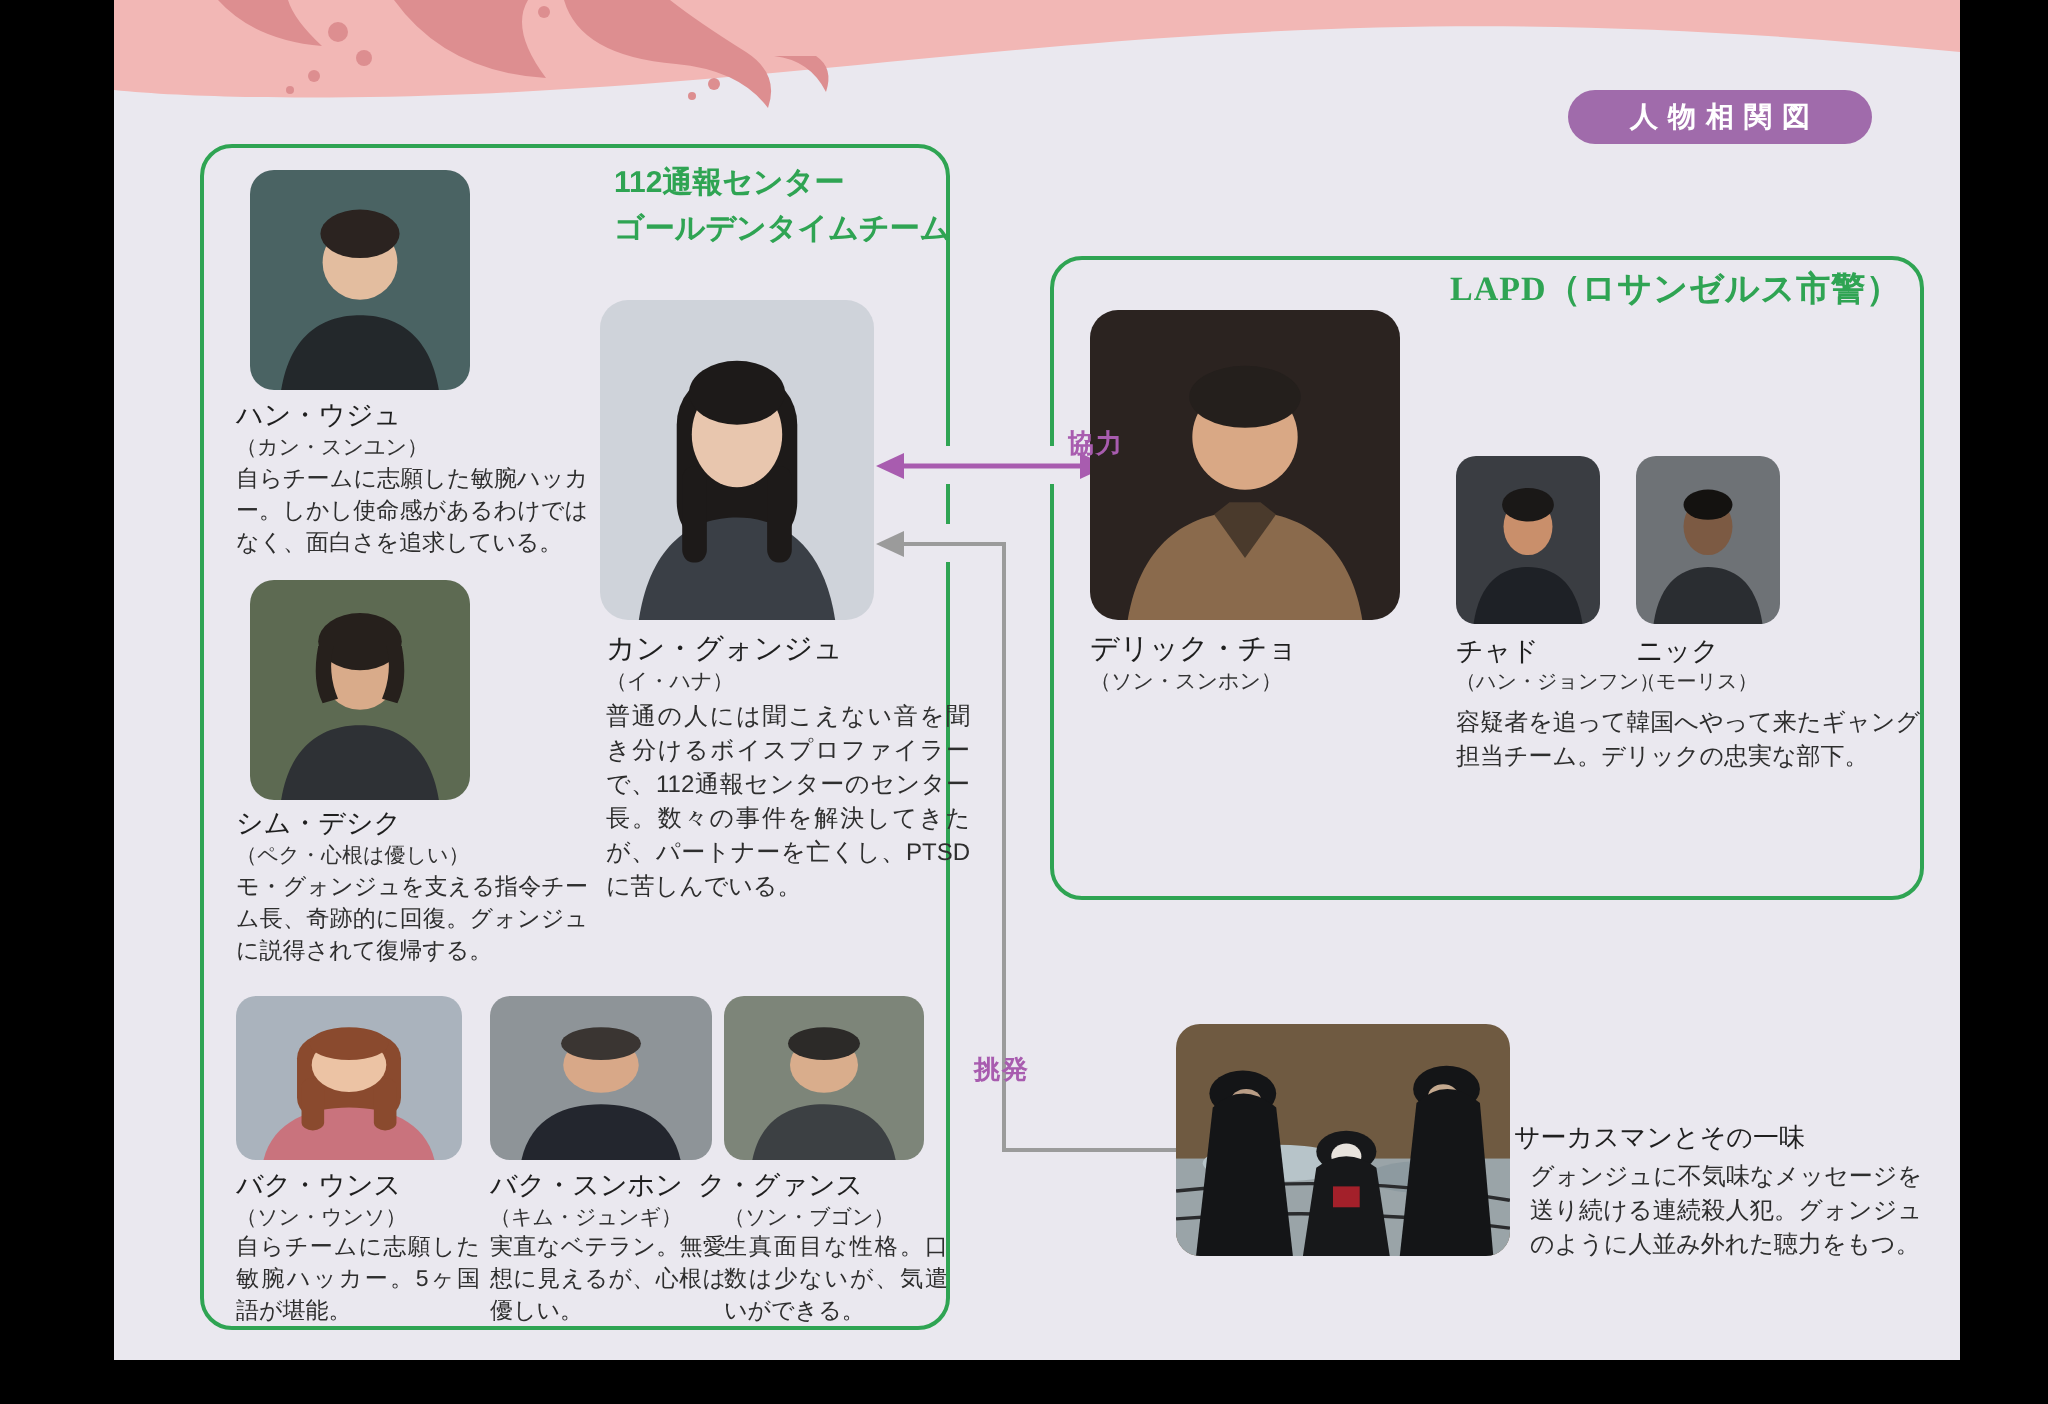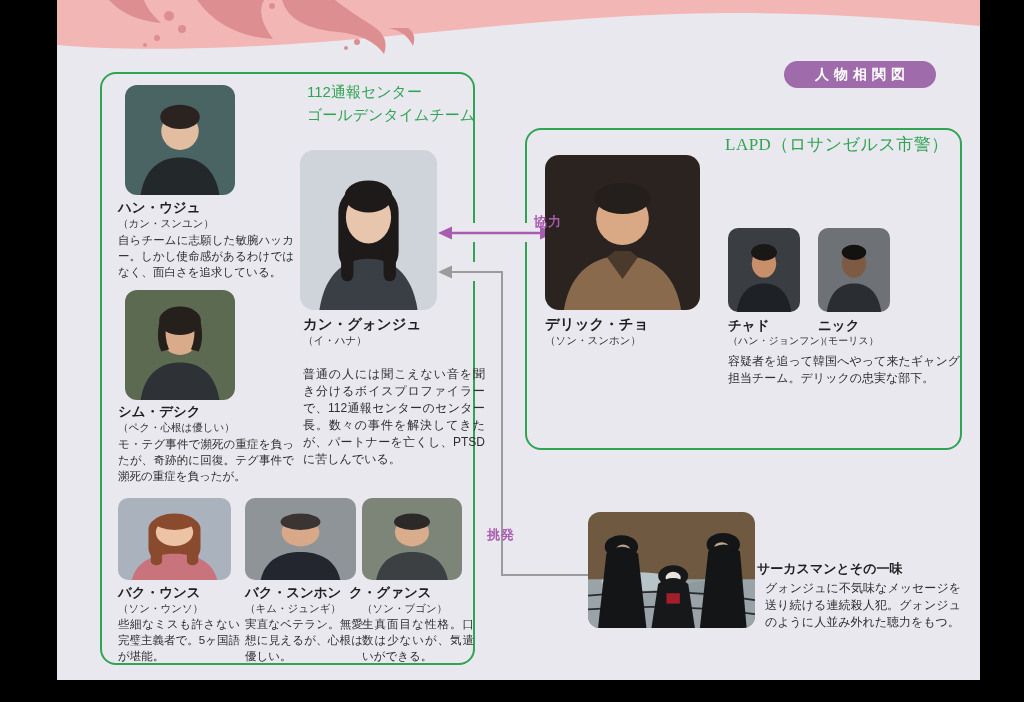--- a/index.html
+++ b/index.html
@@ -7,31 +7,31 @@
     --badge-purple:#a06bab; --group-green:#2fa453; --arrow-purple:#a85caf;
     --line-gray:#9b9b9b; --text-dark:#2e2e2e;
   }
   *{box-sizing:border-box;margin:0;padding:0}
   body{background:#000;font-family:"Liberation Sans","DejaVu Sans",sans-serif;}
   .stage{position:relative;width:1024px;height:702px;background:#000;overflow:hidden}
   .page{position:absolute;left:57px;top:0;width:923px;height:680px;background:var(--page-bg);overflow:hidden}
   .deco{position:absolute;left:0;top:0;z-index:1}
   .badge{position:absolute;left:727px;top:45px;width:152px;height:27px;z-index:4;
     background:var(--badge-purple);border-radius:14px;color:#fff;font-size:14px;font-weight:bold;
-    letter-spacing:5px;display:flex;align-items:center;justify-content:center;padding-left:5px;margin-top:16px;}
+    letter-spacing:5px;display:flex;align-items:center;justify-content:center;padding-left:5px;}
   .gbox{position:absolute;border:2px solid var(--group-green);border-radius:16px;z-index:2;background:transparent}
   .box112{left:43px;top:72px;width:375px;height:593px}
   .boxlapd{left:468px;top:128px;width:437px;height:322px}
-  .gtitle{position:absolute;z-index:4;color:var(--group-green);font-weight:normal}
+  .gtitle{position:absolute;z-index:4;color:var(--group-green);font-weight:bold}
   .title112{left:250px;top:80px;font-size:15px;line-height:1.55}
   .titlelapd{left:668px;top:133px;font-size:17px;font-family:"Liberation Serif","DejaVu Serif",serif;letter-spacing:.5px}
   .photo{position:absolute;border-radius:12px;overflow:hidden;z-index:3}
   .photo svg{display:block;width:100%;height:100%}
   .rad14{border-radius:14px}
-  .name{position:absolute;z-index:4;font-weight:bold;font-size:13.5px;color:#1f1f1f;white-space:nowrap}
+  .name{position:absolute;z-index:4;font-weight:normal;font-size:13.5px;color:#1f1f1f;white-space:nowrap}
   .actor{position:absolute;z-index:4;font-size:10.5px;color:#333;white-space:nowrap}
   .desc{position:absolute;z-index:4;font-size:11.5px;line-height:1.38;color:var(--text-dark);text-align:justify}
   .desc.big{font-size:12px;line-height:1.42}
   .rel-label{position:absolute;z-index:5;color:var(--arrow-purple);font-weight:bold;font-size:13px;letter-spacing:1px}
   .overlay{position:absolute;left:0;top:0;z-index:3;pointer-events:none}
 </style>
 </head>
 <body>
 
 <div class="stage">
@@ -104,51 +104,51 @@
           <rect width="100" height="100" fill="#5d6a52"></rect>
           <path d="M14,101 C18,74 34,66 50,66 C66,66 82,74 86,101 Z" fill="#2e3135"></path>
           <circle cx="50" cy="42" r="17" fill="#d9ab8a"></circle>
           <ellipse cx="50" cy="28" rx="19" ry="13" fill="#26201c"></ellipse>
           <path d="M31,30 q-3,16 2,26 l7,-2 q-5,-12 -2,-24 z" fill="#26201c"></path>
           <path d="M69,30 q3,16 -2,26 l-7,-2 q5,-12 2,-24 z" fill="#26201c"></path>
         </svg>
     </div>
     <div class="name" style="left:61px;top:403px">シム・デシク</div>
     <div class="actor" style="left:61px;top:421px">（ペク・心根は優しい）</div>
-    <div class="desc" style="left:61px;top:437px;width:176px">モ・テグ事件で瀕死の重症を負ったが、奇跡的に回復。テグ事件で瀕死の重症を負ったが。</div>
+    <div class="desc" style="left:61px;top:437px;width:176px">モ・グォンジュを支える指令チーム長、奇跡的に回復。グォンジュに説得されて復帰する。</div>
 
     <div class="photo rad14" style="left:243px;top:150px;width:137px;height:160px">
       <svg viewBox="0 0 100 100" preserveAspectRatio="none">
           <rect width="100" height="100" fill="#cfd3da"></rect>
           <rect x="28" y="24" width="44" height="54" rx="15" fill="#1d1a19"></rect>
           <path d="M14,101 C18,76 34,68 50,68 C66,68 82,76 86,101 Z" fill="#3a3f46"></path>
           <rect x="30" y="52" width="9" height="30" rx="4" fill="#1d1a19"></rect>
           <rect x="61" y="52" width="9" height="30" rx="4" fill="#1d1a19"></rect>
           <circle cx="50" cy="42" r="16.5" fill="#e8c6ae"></circle>
           <ellipse cx="50" cy="29" rx="17.5" ry="10" fill="#1d1a19"></ellipse>
         </svg>
     </div>
     <div class="name" style="left:246px;top:315px;font-size:14.5px">カン・グォンジュ</div>
     <div class="actor" style="left:246px;top:334px">（イ・ハナ）</div>
-    <div class="desc big" style="left:246px;top:366px;width:182px">普通の人には聞こえない音を聞き分けるボイスプロファイラーで、112通報センターのセンター長。数々の事件を解決してきたが、パートナーを亡くし、PTSDに苦しんでいる。</div>
+    <div class="desc big" style="left:246px;top:350px;width:182px">普通の人には聞こえない音を聞き分けるボイスプロファイラーで、112通報センターのセンター長。数々の事件を解決してきたが、パートナーを亡くし、PTSDに苦しんでいる。</div>
 
     <div class="photo" style="left:61px;top:498px;width:113px;height:82px;border-radius:10px">
       <svg viewBox="0 0 100 100" preserveAspectRatio="none">
           <rect width="100" height="100" fill="#aab3bd"></rect>
           <rect x="27" y="22" width="46" height="56" rx="16" fill="#8a4a2e"></rect>
           <path d="M12,101 C16,76 33,68 50,68 C67,68 84,76 88,101 Z" fill="#c9737d"></path>
           <rect x="29" y="50" width="10" height="32" rx="5" fill="#8a4a2e"></rect>
           <rect x="61" y="50" width="10" height="32" rx="5" fill="#8a4a2e"></rect>
           <circle cx="50" cy="42" r="16.5" fill="#ecc3a4"></circle>
           <ellipse cx="50" cy="29" rx="17.5" ry="10" fill="#8a4a2e"></ellipse>
         </svg>
     </div>
     <div class="name" style="left:61px;top:584px">バク・ウンス</div>
     <div class="actor" style="left:61px;top:602px">（ソン・ウンソ）</div>
-    <div class="desc" style="left:61px;top:617px;width:122px">些細なミスも許さない完璧主義者で。5ヶ国語が堪能。</div>
+    <div class="desc" style="left:61px;top:617px;width:122px">自らチームに志願した敏腕ハッカー。5ヶ国語が堪能。</div>
 
     <div class="photo" style="left:188px;top:498px;width:111px;height:82px;border-radius:10px">
       <svg viewBox="0 0 100 100" preserveAspectRatio="none">
           <rect width="100" height="100" fill="#8e9498"></rect>
           <path d="M14,101 C18,74 34,66 50,66 C66,66 82,74 86,101 Z" fill="#23262e"></path>
           <circle cx="50" cy="42" r="17" fill="#d8a888"></circle>
           <ellipse cx="50" cy="29" rx="18" ry="10" fill="#3a3532"></ellipse>
         </svg>
     </div>
     <div class="name" style="left:188px;top:584px">バク・スンホン</div>

